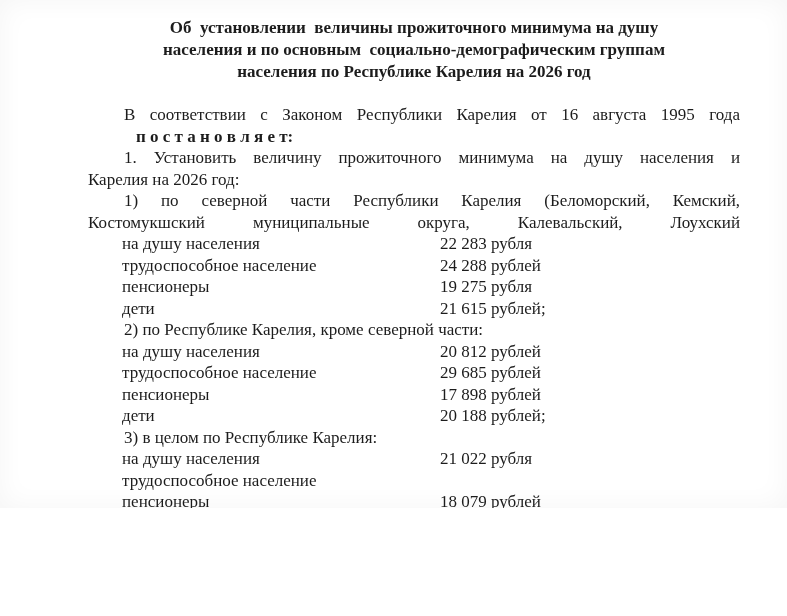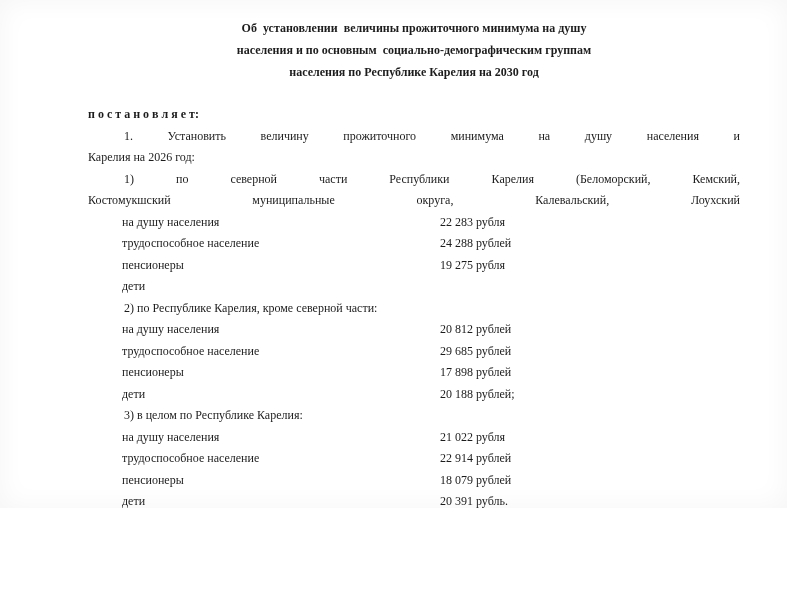--- a/index.html
+++ b/index.html
@@ -7,21 +7,21 @@
     padding: 0;
     background: #ffffff;
   }
   .page {
     position: relative;
     width: 787px;
     height: 508px;
     background: #ffffff;
     overflow: hidden;
     font-family: "Liberation Serif", "DejaVu Serif", serif;
-    font-size: 12px;
+    font-size: 17px;
     line-height: 21.5px;
     color: #1c1c1c;
     box-shadow: inset 0 0 28px rgba(0,0,0,0.045);
   }
   .content {
     position: absolute;
     top: 0; left: 0; right: 0; bottom: 0;
     padding: 17px 47px 0 88px;
   }
   .title {
@@ -41,42 +41,44 @@
   .jst {
     white-space: normal;
     text-align: justify;
     text-align-last: justify;
   }
   .ind {
     text-indent: 36px;
   }
   .bold {
     font-weight: bold;
+    margin-left: 48px;
   }
   .row .lbl {
     padding-left: 34px;
   }
   .row .val {
     position: absolute;
     left: 352px;
     top: 0;
   }
 </style>
 </head>
 <body>
 
 <div class="page">
   <div class="content">
 
     <div class="title">
       <div class="t-line">Об  установлении  величины прожиточного минимума на душу</div>
       <div class="t-line">населения и по основным  социально-демографическим группам</div>
-      <div class="t-line">населения по Республике Карелия на 2030 год</div>
+      <div class="t-line">населения по Республике Карелия на 2026 год</div>
     </div>
 
+    <div class="line jst ind">В соответствии с Законом Республики Карелия от 16 августа 1995 года</div>
     <div class="line"><span class="bold">п о с т а н о в л я е т:</span></div>
 
     <div class="line jst ind">1. Установить величину прожиточного минимума на душу населения и</div>
     <div class="line">Карелия на 2026 год:</div>
 
     <div class="line jst ind">1) по северной части Республики Карелия (Беломорский, Кемский,</div>
     <div class="line jst">Костомукшский муниципальные округа, Калевальский, Лоухский</div>
 
     <div class="line row">
       <span class="lbl">на душу населения</span>
@@ -85,20 +87,21 @@
     <div class="line row">
       <span class="lbl">трудоспособное население</span>
       <span class="val">24 288 рублей</span>
     </div>
     <div class="line row">
       <span class="lbl">пенсионеры</span>
       <span class="val">19 275 рубля</span>
     </div>
     <div class="line row">
       <span class="lbl">дети</span>
+      <span class="val">21 615 рублей;</span>
     </div>
 
     <div class="line ind">2) по Республике Карелия, кроме северной части:</div>
 
     <div class="line row">
       <span class="lbl">на душу населения</span>
       <span class="val">20 812 рублей</span>
     </div>
     <div class="line row">
       <span class="lbl">трудоспособное население</span>
@@ -114,21 +117,20 @@
     </div>
 
     <div class="line ind">3) в целом по Республике Карелия:</div>
 
     <div class="line row">
       <span class="lbl">на душу населения</span>
       <span class="val">21 022 рубля</span>
     </div>
     <div class="line row">
       <span class="lbl">трудоспособное население</span>
-      <span class="val">22 914 рублей</span>
     </div>
     <div class="line row">
       <span class="lbl">пенсионеры</span>
       <span class="val">18 079 рублей</span>
     </div>
     <div class="line row">
       <span class="lbl">дети</span>
       <span class="val">20 391 рубль.</span>
     </div>
 

